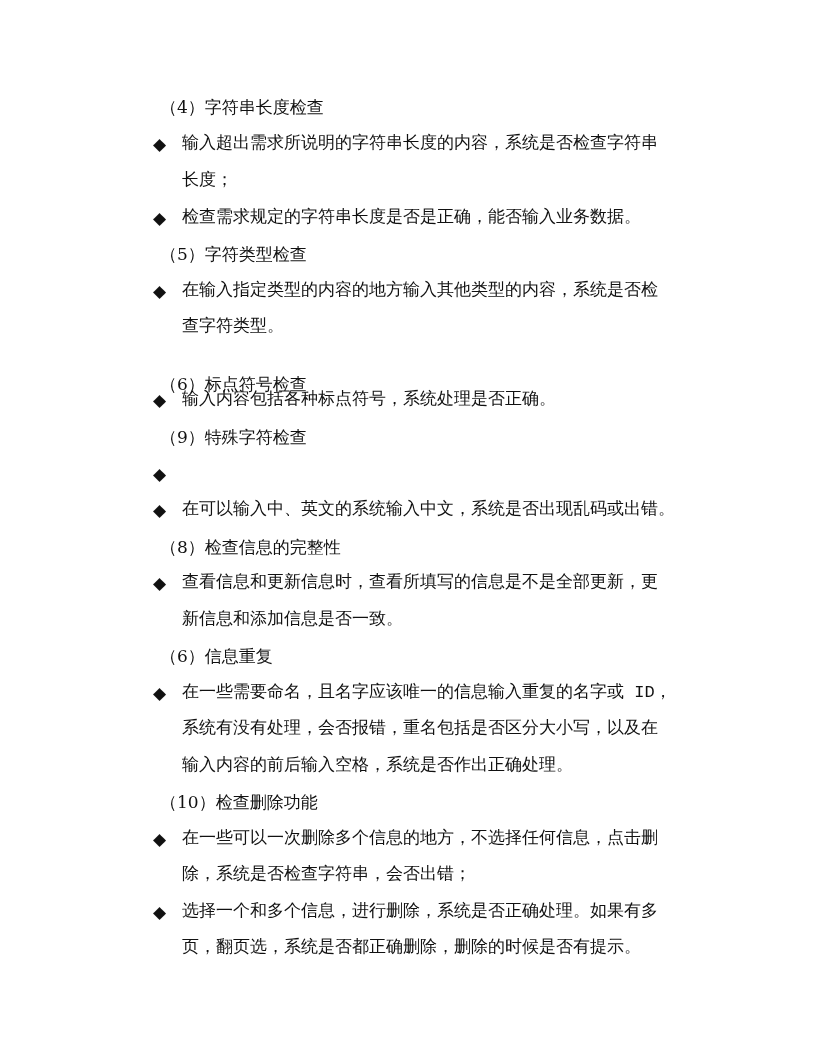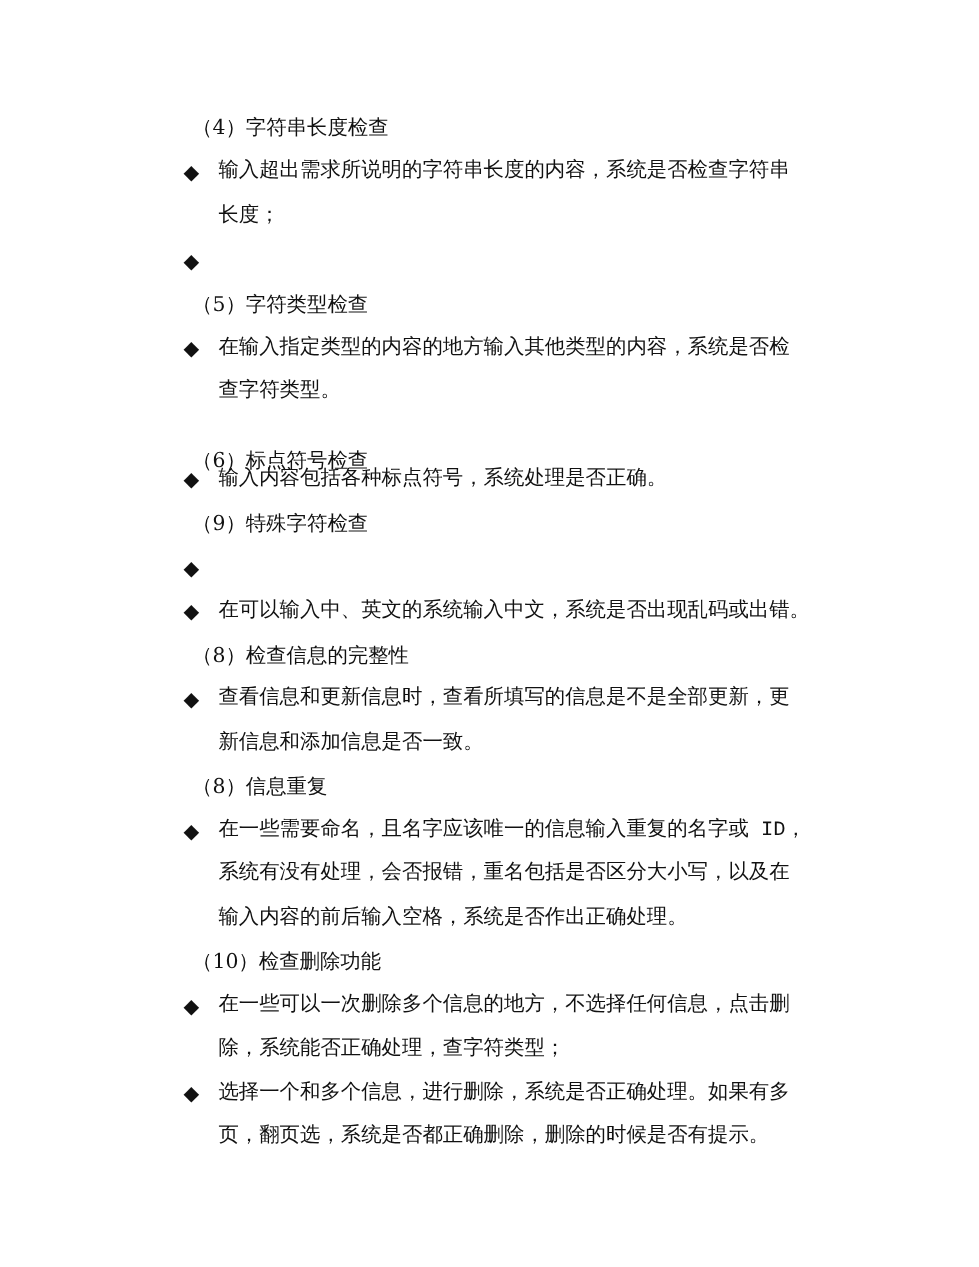--- a/index.html
+++ b/index.html
@@ -16,46 +16,47 @@
 
 <div class="page">
 
   <div class="line heading" style="top:97px">（4）字符串长度检查</div>
 
   <span class="bullet-mark" style="top:134px">◆</span>
   <div class="line btext" style="top:134px">输入超出需求所说明的字符串长度的内容，系统是否检查字符串</div>
   <div class="line btext" style="top:171px">长度；</div>
 
   <span class="bullet-mark" style="top:208px">◆</span>
+  <div class="line btext" style="top:208px">检查需求规定的字符串长度是否是正确，能否输入业务数据。</div>
 
   <div class="line heading" style="top:244px">（5）字符类型检查</div>
   <span class="bullet-mark" style="top:281px">◆</span>
   <div class="line btext" style="top:281px">在输入指定类型的内容的地方输入其他类型的内容，系统是否检</div>
   <div class="line btext" style="top:317px">查字符类型。</div>
 
   <div class="line heading" style="top:374px">（6）标点符号检查</div>
   <span class="bullet-mark" style="top:390px">◆</span>
   <div class="line btext" style="top:390px">输入内容包括各种标点符号，系统处理是否正确。</div>
 
   <div class="line heading" style="top:427px">（9）特殊字符检查</div>
   <span class="bullet-mark" style="top:464px">◆</span>
   <span class="bullet-mark" style="top:500px">◆</span>
   <div class="line btext" style="top:500px">在可以输入中、英文的系统输入中文，系统是否出现乱码或出错。</div>
 
   <div class="line heading" style="top:537px">（8）检查信息的完整性</div>
   <span class="bullet-mark" style="top:573px">◆</span>
   <div class="line btext" style="top:573px">查看信息和更新信息时，查看所填写的信息是不是全部更新，更</div>
   <div class="line btext" style="top:610px">新信息和添加信息是否一致。</div>
 
-  <div class="line heading" style="top:646px">（8）信息重复</div>
+  <div class="line heading" style="top:646px">（6）信息重复</div>
   <span class="bullet-mark" style="top:683px">◆</span>
   <div class="line btext" style="top:683px">在一些需要命名，且名字应该唯一的信息输入重复的名字或 ID，</div>
   <div class="line btext" style="top:756px">输入内容的前后输入空格，系统是否作出正确处理。</div>
   <div class="line btext" style="top:719px">系统有没有处理，会否报错，重名包括是否区分大小写，以及在</div>
 
   <div class="line heading" style="top:792px">（10）检查删除功能</div>
   <span class="bullet-mark" style="top:829px">◆</span>
   <div class="line btext" style="top:829px">在一些可以一次删除多个信息的地方，不选择任何信息，点击删</div>
-  <div class="line btext" style="top:865px">除，系统能否正确处理，查字符类型；</div>
+  <div class="line btext" style="top:865px">除，系统是否检查字符串，会否出错；</div>
   <span class="bullet-mark" style="top:902px">◆</span>
   <div class="line btext" style="top:902px">选择一个和多个信息，进行删除，系统是否正确处理。如果有多</div>
   <div class="line btext" style="top:938px">页，翻页选，系统是否都正确删除，删除的时候是否有提示。</div>
 </div>
 
 </body></html>

